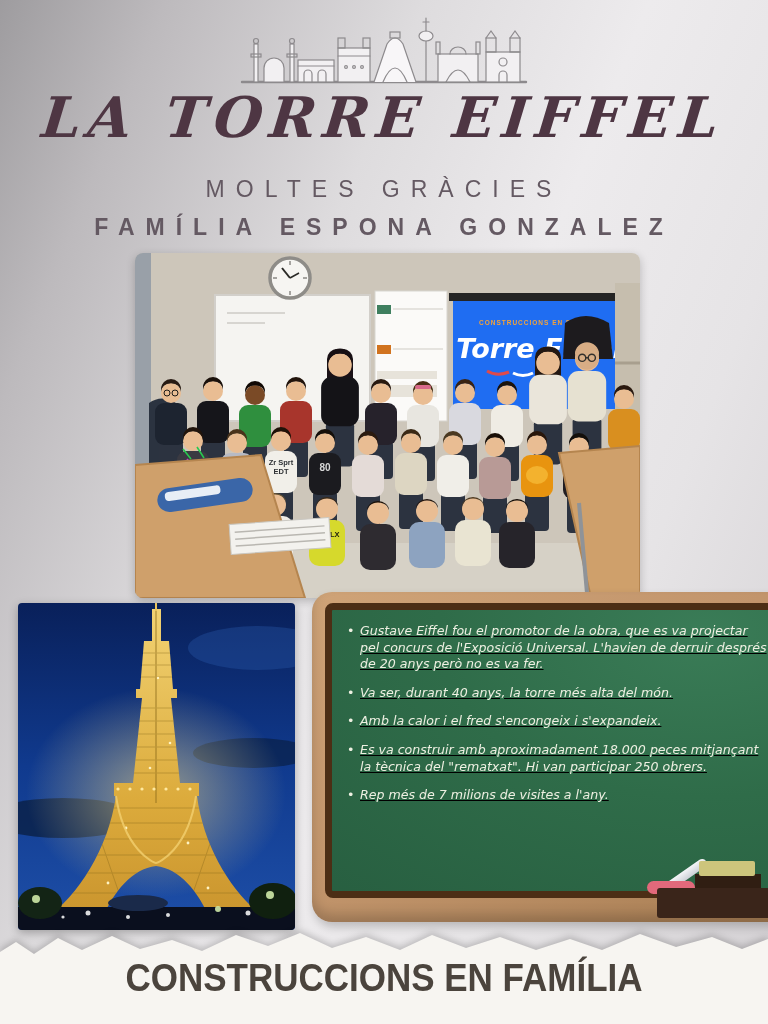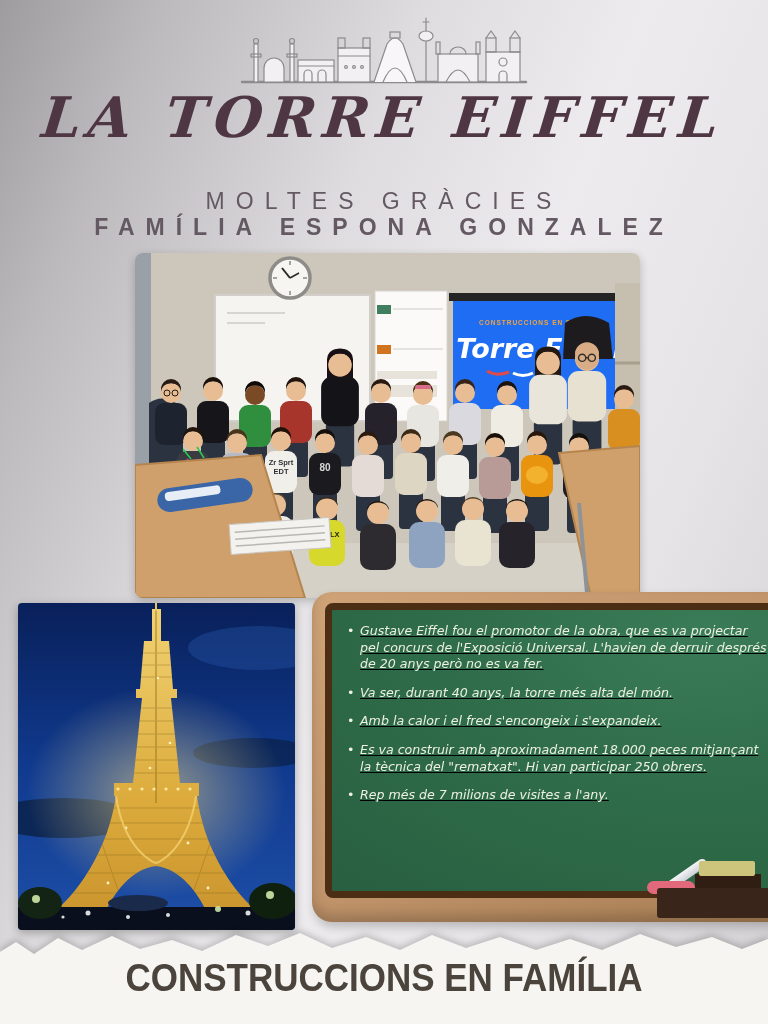--- a/index.html
+++ b/index.html
@@ -10,21 +10,21 @@
   }
   
   .skyline{position:absolute;top:12px;left:234px;width:300px;height:78px;}
   .title{
     position:absolute;top:84px;left:0;width:100%;margin:0;text-align:center;
     font-family:"DejaVu Serif",serif;font-style:italic;font-weight:700;
     font-size:56px;letter-spacing:7px;color:#4e3643;transform:skewX(-6deg);
   }
   .subtitle{position:absolute;left:0;width:100%;margin:0;text-align:center;
     font-weight:500;font-size:23px;letter-spacing:11px;color:#64596293;color:#645962;}
-  .subtitle.l1{top:188px;}
+  .subtitle.l1{top:176px;}
   .subtitle.l2{top:214px;font-weight:bold;}
   
   .class-photo{position:absolute;left:135px;top:253px;width:505px;height:345px;
     border-radius:8px;overflow:hidden;box-shadow:0 3px 10px rgba(0,0,0,.22);}
   .eiffel-photo{position:absolute;left:18px;top:603px;width:277px;height:327px;
     border-radius:4px;overflow:hidden;box-shadow:0 3px 10px rgba(0,0,0,.28);}
   .class-photo svg,.eiffel-photo svg{display:block;}
   
   .board-frame{
     position:absolute;left:312px;top:592px;width:493px;height:330px;box-sizing:border-box;

